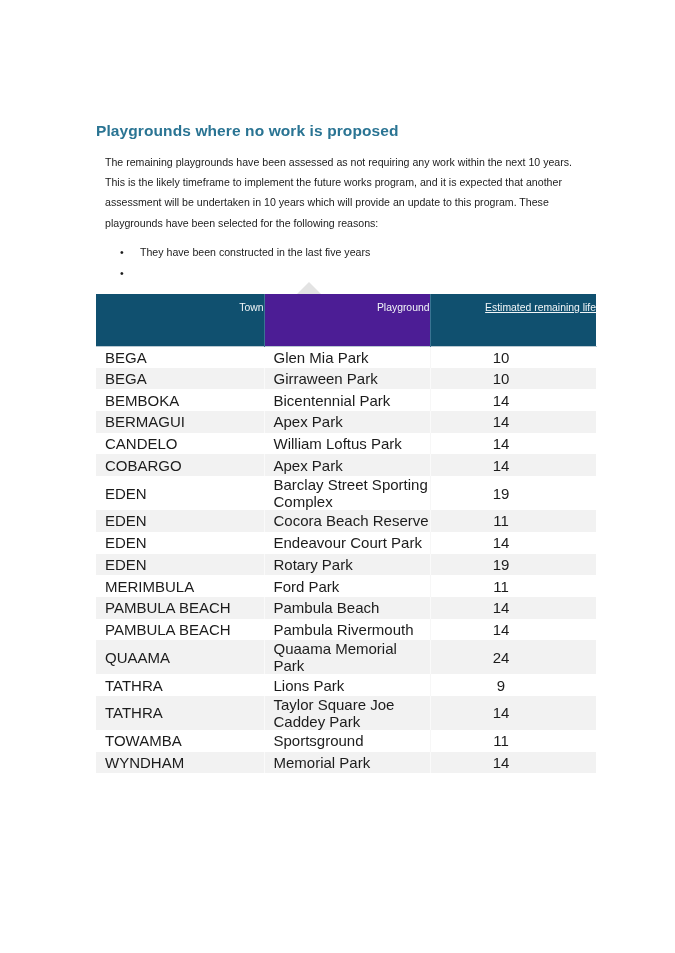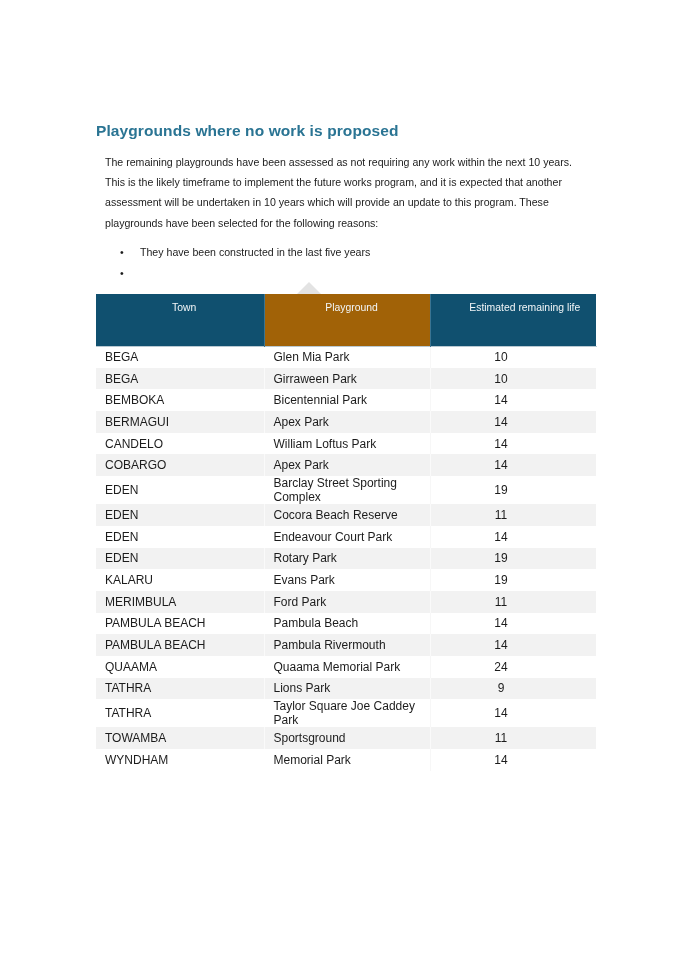--- a/index.html
+++ b/index.html
@@ -104,32 +104,32 @@
 
   table.data-table colgroup col.c-town   { width: 168px; }
   table.data-table colgroup col.c-pg     { width: 166px; }
   table.data-table colgroup col.c-life   { width: 166px; }
 
   thead th {
     background: #10506f;
     color: #f2f6f8;
     font-size: 10.4px;
     font-weight: normal;
-    text-align: center;
+    text-align: right;
     vertical-align: top;
     height: 52px;
     padding: 8px 0 0 9px;
     box-sizing: border-box;
     border-right: 1px solid #3a7492;
   }
   thead th:last-child { border-right: none; }
-  thead th.th-life { padding-left: 23px; }
+  thead th.th-life { padding-left: 23px; text-decoration: underline; }
 
   tbody td {
-    font-size: 12px;
+    font-size: 15px;
     color: #1c1c1c;
     height: 21.7px;
     padding: 0 0 0 9px;
     vertical-align: middle;
     box-sizing: border-box;
     border-right: 1px solid transparent;
   }
   tbody tr td.col-life {
     text-align: center;
     padding-left: 0;
@@ -175,21 +175,21 @@
 
     <table class="data-table">
       <colgroup>
         <col class="c-town">
         <col class="c-pg">
         <col class="c-life">
       </colgroup>
       <thead>
         <tr>
           <th class="th-town" style="background: rgb(16, 80, 111); color: rgb(242, 246, 248);">Town</th>
-          <th class="th-pg" style="background: #a16207; color: rgb(242, 246, 248);">Playground</th>
+          <th class="th-pg" style="background: #4c1d95; color: rgb(242, 246, 248);">Playground</th>
           <th class="th-life" style="background: rgb(16, 80, 111); color: rgb(242, 246, 248);">Estimated remaining life</th>
         </tr>
       </thead>
       <tbody id="table-body">
           <tr>
             <td class="col-town">BEGA</td>
             <td class="col-pg">Glen Mia Park</td>
             <td class="col-life">10</td>
           </tr>
           <tr>
@@ -231,25 +231,20 @@
             <td class="col-town">EDEN</td>
             <td class="col-pg">Endeavour Court Park</td>
             <td class="col-life">14</td>
           </tr>
           <tr>
             <td class="col-town">EDEN</td>
             <td class="col-pg">Rotary Park</td>
             <td class="col-life">19</td>
           </tr>
           <tr>
-            <td class="col-town">KALARU</td>
-            <td class="col-pg">Evans Park</td>
-            <td class="col-life">19</td>
-          </tr>
-          <tr>
             <td class="col-town">MERIMBULA</td>
             <td class="col-pg">Ford Park</td>
             <td class="col-life">11</td>
           </tr>
           <tr>
             <td class="col-town">PAMBULA BEACH</td>
             <td class="col-pg">Pambula Beach</td>
             <td class="col-life">14</td>
           </tr>
           <tr>

